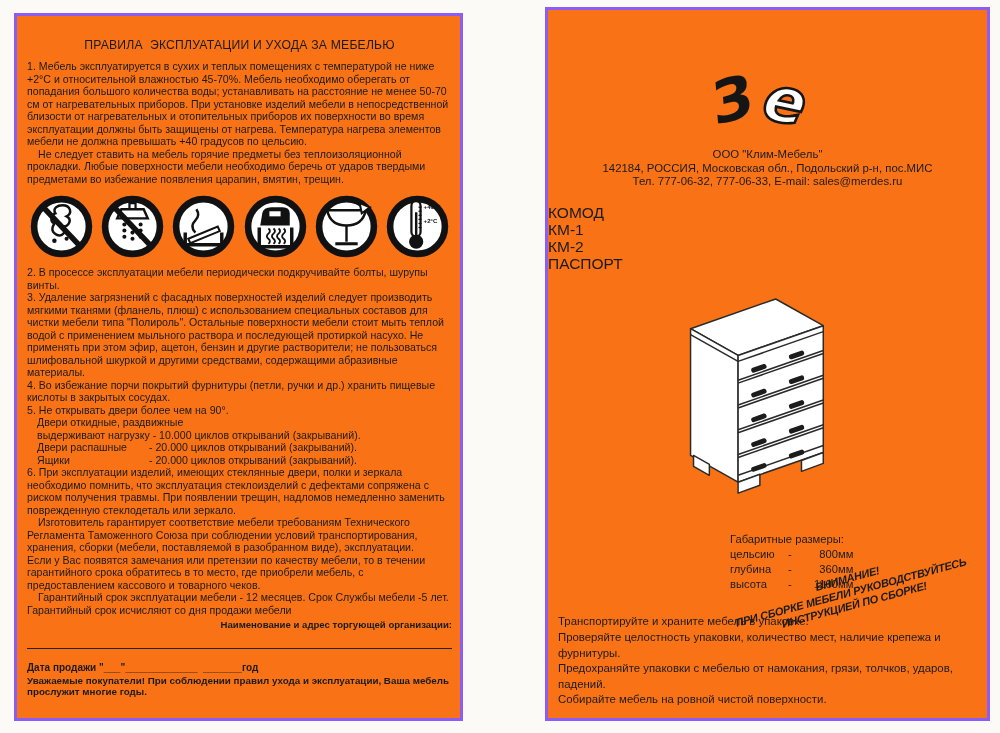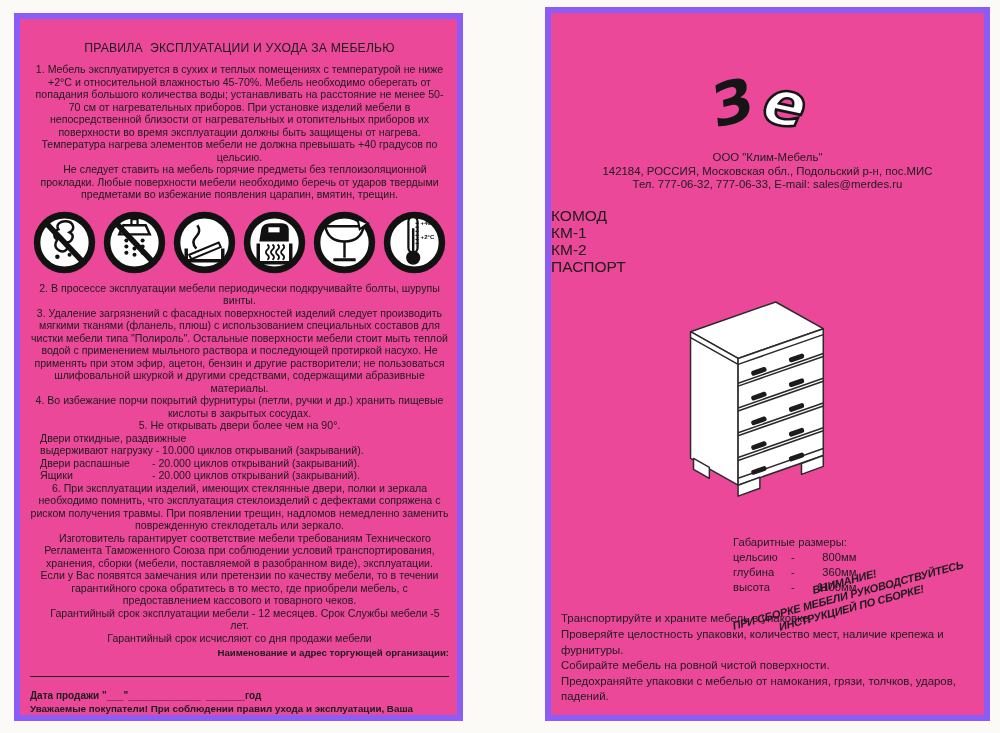--- a/index.html
+++ b/index.html
@@ -3,27 +3,27 @@
 <meta charset="utf-8">
 <style>
   html,body{margin:0;padding:0;}
   body{
     width:1000px;height:733px;position:relative;
     background:#fbfaf7;
     font-family:"Liberation Sans","DejaVu Sans",sans-serif;
     color:#1b1b1b;
     -webkit-font-smoothing:antialiased;
   }
-  .page{position:absolute;background:#ec4899;border:6px solid #8b5cf6;box-sizing:border-box;overflow:hidden;}
+  .page{position:absolute;background:#f97316;border:3px solid #8b5cf6;box-sizing:border-box;overflow:hidden;}
   #left-page{left:14px;top:13px;width:449px;height:708px;padding:8px 8px 6px 10px;}
   #right-page{left:545px;top:7px;width:445px;height:714px;}
 
   
   .doc-title{text-align:center;font-size:12.2px;margin:14px 0 8px 0;letter-spacing:.2px;white-space:pre;}
-  .rule{font-size:10.6px;line-height:12.5px;margin:0;text-align:center;}
+  .rule{font-size:10.6px;line-height:12.5px;margin:0;}
   .indented{text-indent:11px;}
   .rule-rows{font-size:10.6px;line-height:12.5px;}
   .rule-row .lbl{display:inline-block;width:112px;}
   .rule-rows .sub{padding-left:10px;}
   .icons-row{display:flex;justify-content:space-between;align-items:center;margin:9px 2px 7px 2px;}
   .icons-row svg{display:block;}
   .warranty-title{text-align:center;font-size:11.5px;margin:2px 0 1px 0;}
   .org-row{display:flex;align-items:flex-end;margin-top:3px;flex-direction:column;}
   .org-row .lbl{font-size:9.6px;font-weight:bold;white-space:nowrap;}
   .org-row .fill-line{flex:1;border-bottom:1.6px solid #222;height:10px;}
@@ -252,16 +252,16 @@
 
   <div class="warning-block">
     <div>ВНИМАНИЕ!</div>
     <div>ПРИ СБОРКЕ МЕБЕЛИ РУКОВОДСТВУЙТЕСЬ</div>
     <div>ИНСТРУКЦИЕЙ ПО СБОРКЕ!</div>
   </div>
 
   <div class="notes-block">
     <div>Транспортируйте и храните мебель в упаковке.</div>
     <div>Проверяйте целостность упаковки, количество мест, наличие крепежа и фурнитуры.</div>
+    <div>Предохраняйте упаковки с мебелью от намокания, грязи, толчков, ударов, падений.</div>
     <div>Собирайте мебель на ровной чистой поверхности.</div>
-    <div>Предохраняйте упаковки с мебелью от намокания, грязи, толчков, ударов, падений.</div>
   </div>
 </div>
 
 </body></html>

